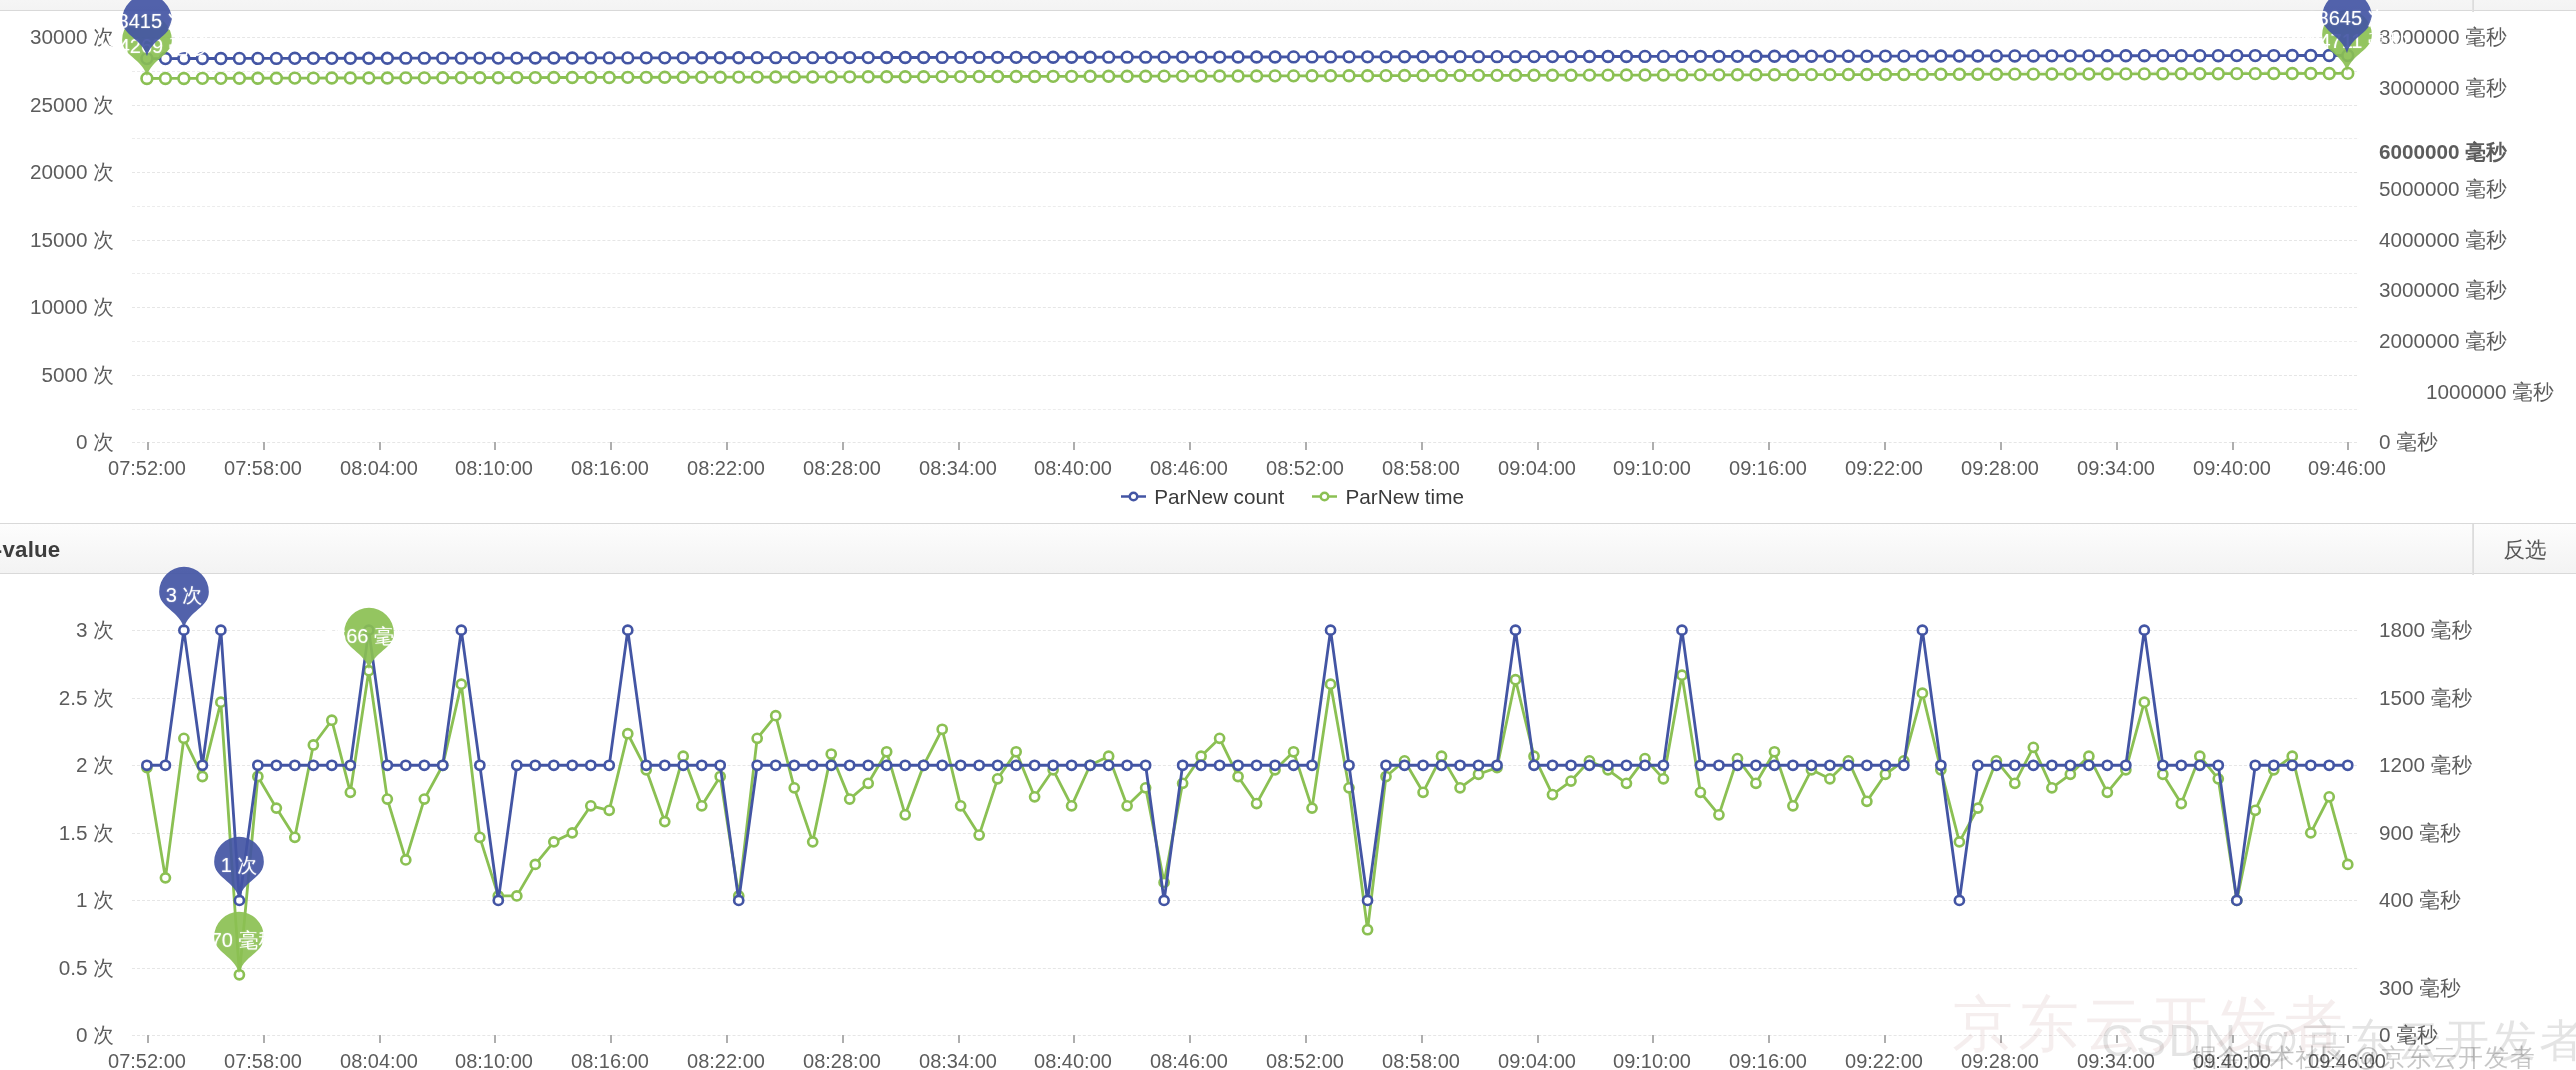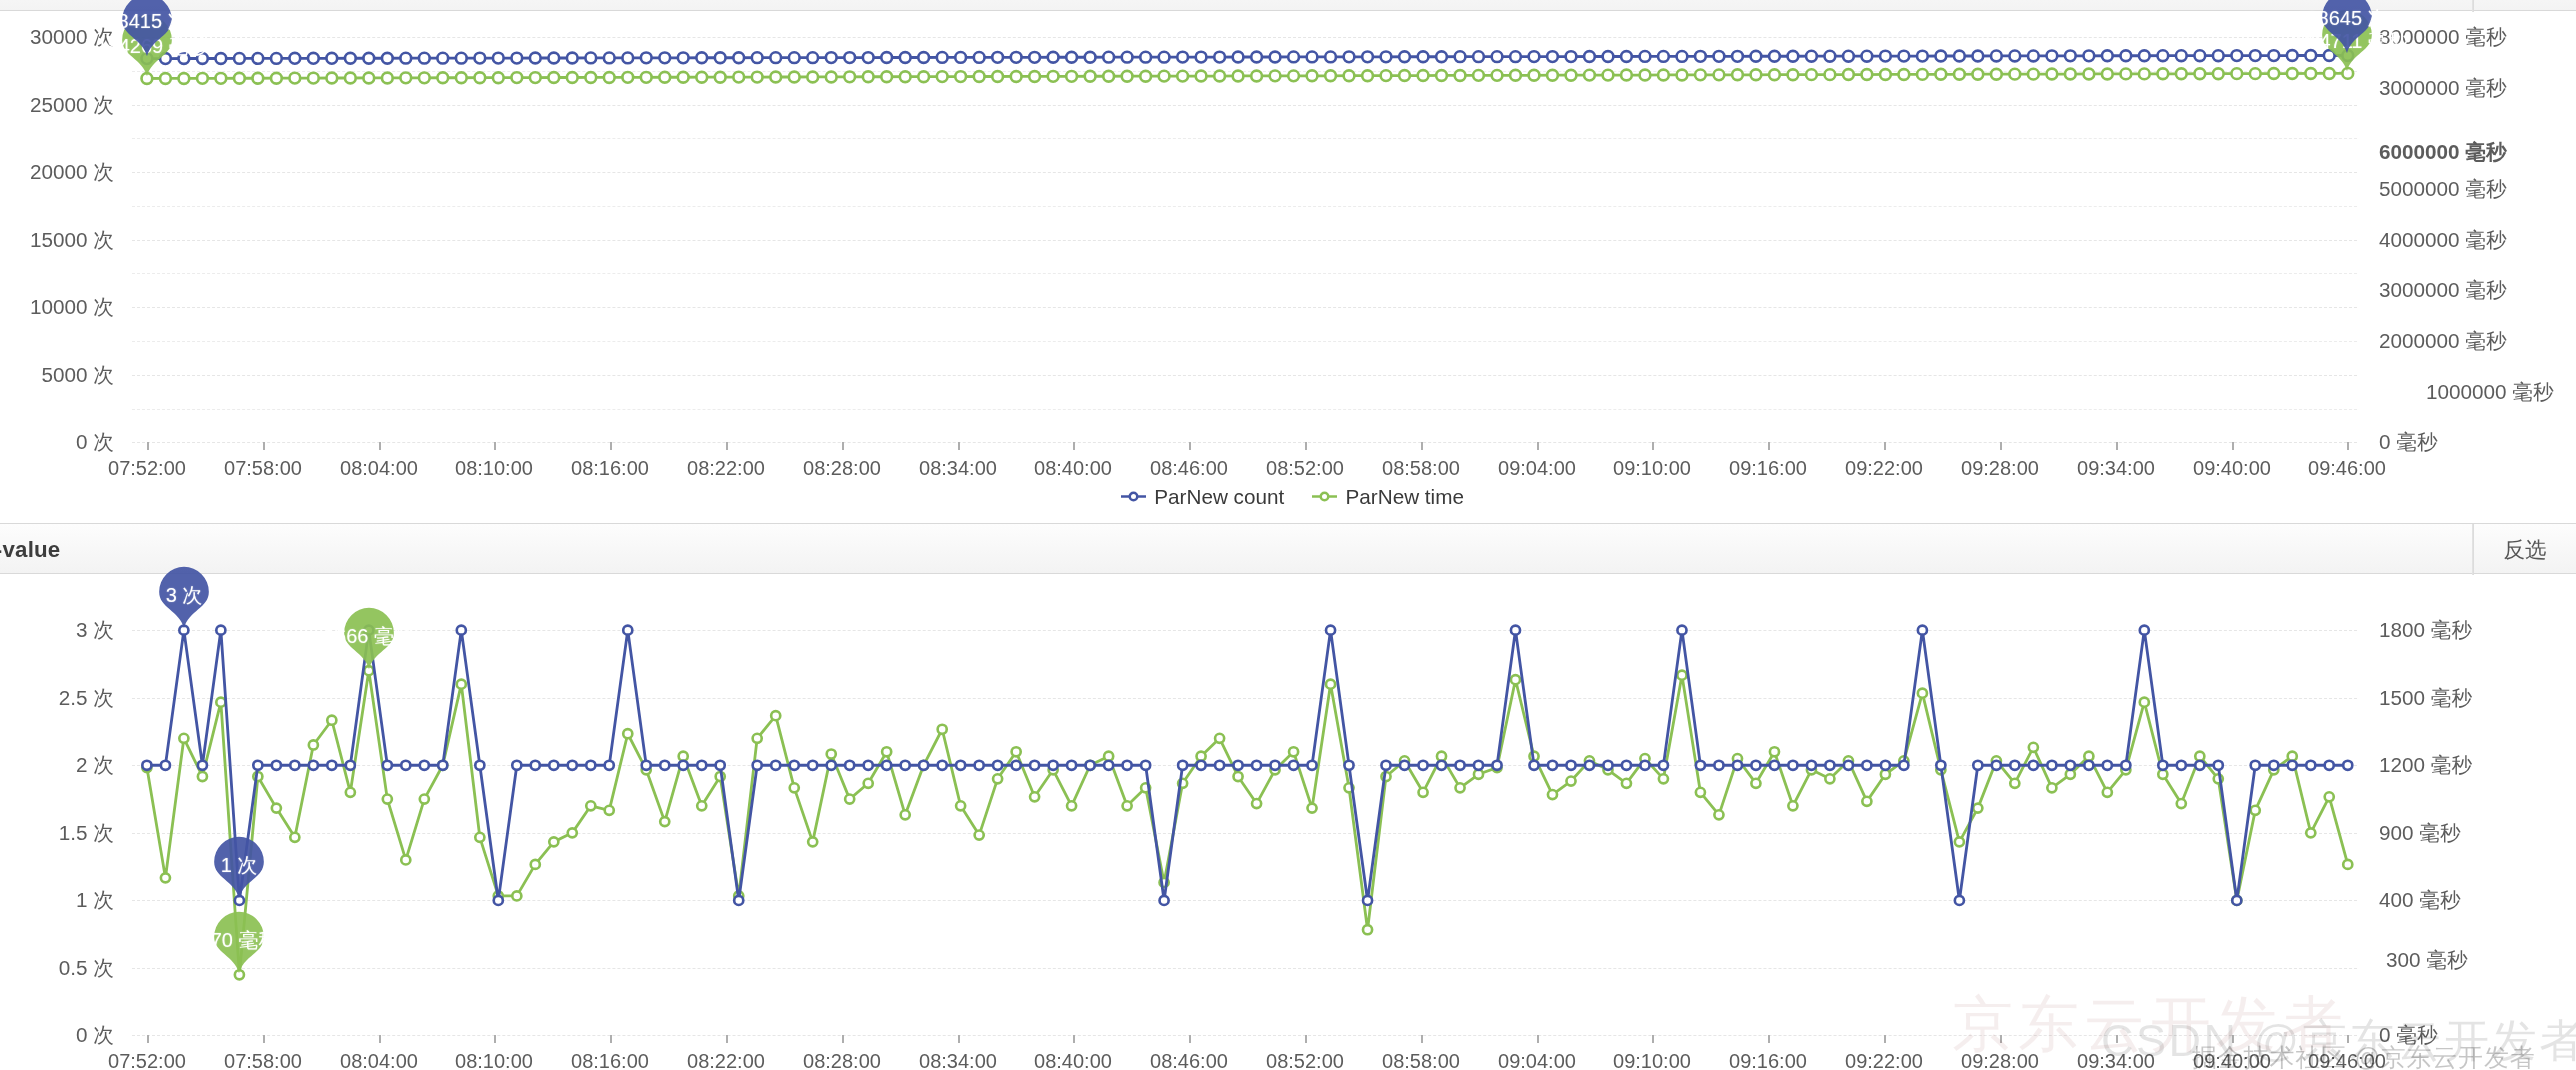--- a/index.html
+++ b/index.html
@@ -470,21 +470,21 @@
         <div class="ylabel ylabel-left" style="top: 270px; right: 2243px; width: 165px;">1 次</div>
         <div class="gridline" style="left: 0px; top: 203px; width: 2225px;"></div>
         <div class="ylabel ylabel-left" style="top: 203px; right: 2243px; width: 165px;">1.5 次</div>
         <div class="gridline" style="left: 0px; top: 135px; width: 2225px;"></div>
         <div class="ylabel ylabel-left" style="top: 135px; right: 2243px; width: 165px;">2 次</div>
         <div class="gridline" style="left: 0px; top: 68px; width: 2225px;"></div>
         <div class="ylabel ylabel-left" style="top: 68px; right: 2243px; width: 165px;">2.5 次</div>
         <div class="gridline" style="left: 0px; top: 0px; width: 2225px;"></div>
         <div class="ylabel ylabel-left" style="top: 0px; right: 2243px; width: 165px;">3 次</div>
         <div class="ylabel ylabel-right" style="top: 405px; left: 2247px;">0 毫秒</div>
-        <div class="ylabel ylabel-right" style="top: 330px; left: 2247px; margin-left: 7px;">300 毫秒</div>
+        <div class="ylabel ylabel-right" style="top: 358px; left: 2247px;">300 毫秒</div>
         <div class="ylabel ylabel-right" style="top: 270px; left: 2247px;">400 毫秒</div>
         <div class="ylabel ylabel-right" style="top: 203px; left: 2247px; text-align: center;">900 毫秒</div>
         <div class="ylabel ylabel-right" style="top: 135px; left: 2247px;">1200 毫秒</div>
         <div class="ylabel ylabel-right" style="top: 68px; left: 2247px;">1500 毫秒</div>
         <div class="ylabel ylabel-right" style="top: 0px; left: 2247px;">1800 毫秒</div>
         <div class="tick" style="left: 15px; top: 405px;"></div>
         <div class="xlabel" style="left: 15px; top: 420px;">07:52:00</div>
         <div class="tick" style="left: 131px; top: 405px;"></div>
         <div class="xlabel" style="left: 131px; top: 420px;">07:58:00</div>
         <div class="tick" style="left: 247px; top: 405px;"></div>

